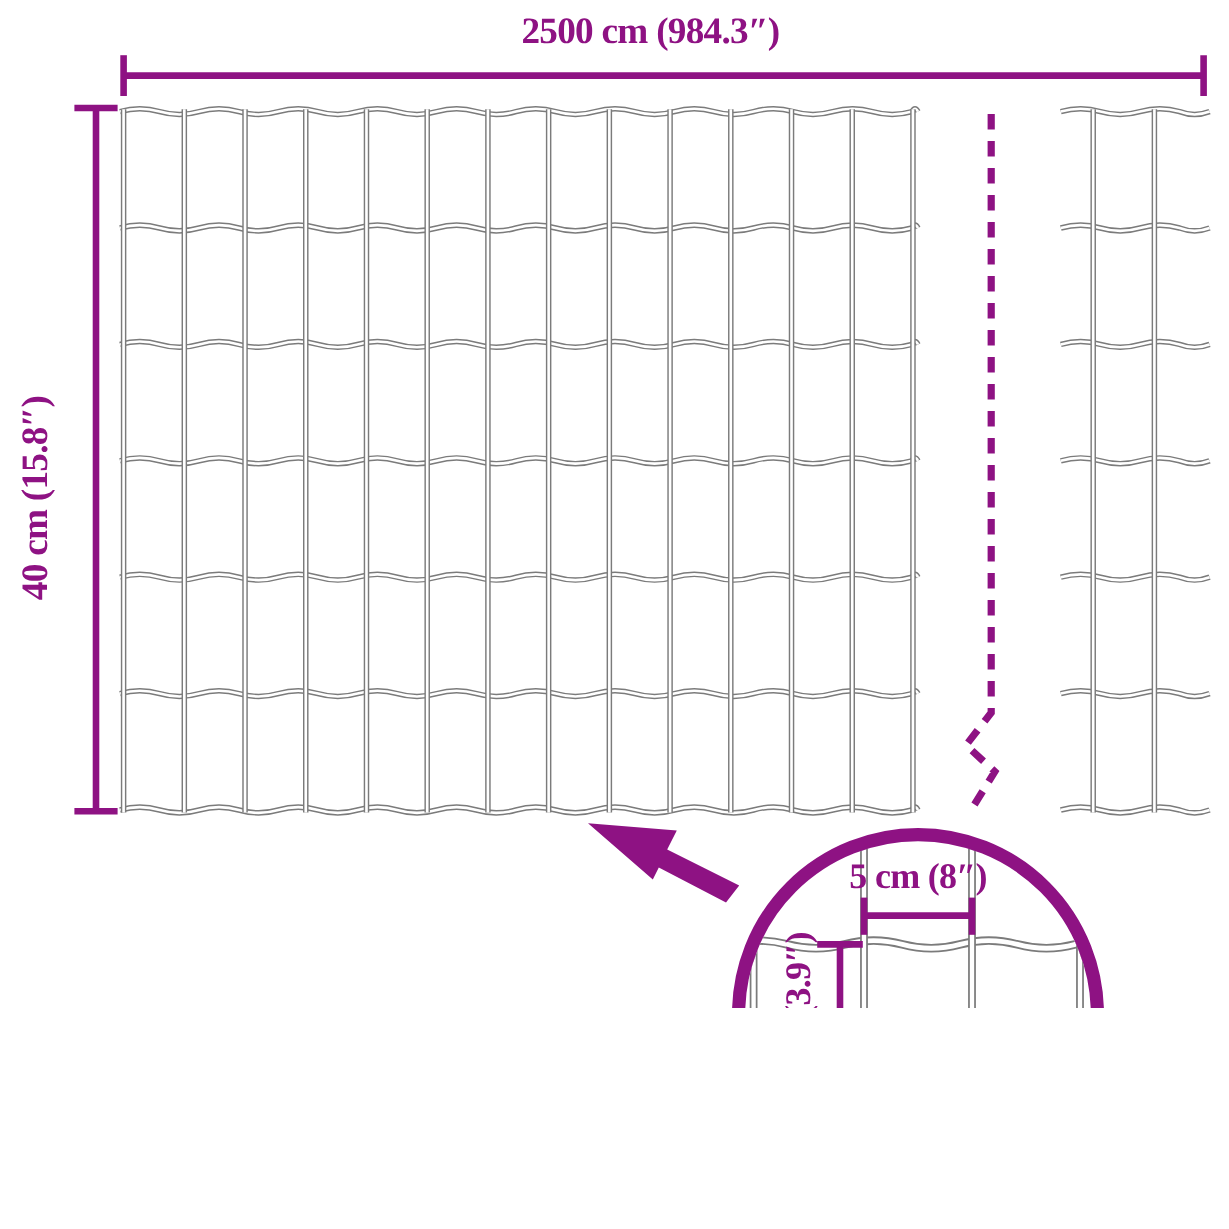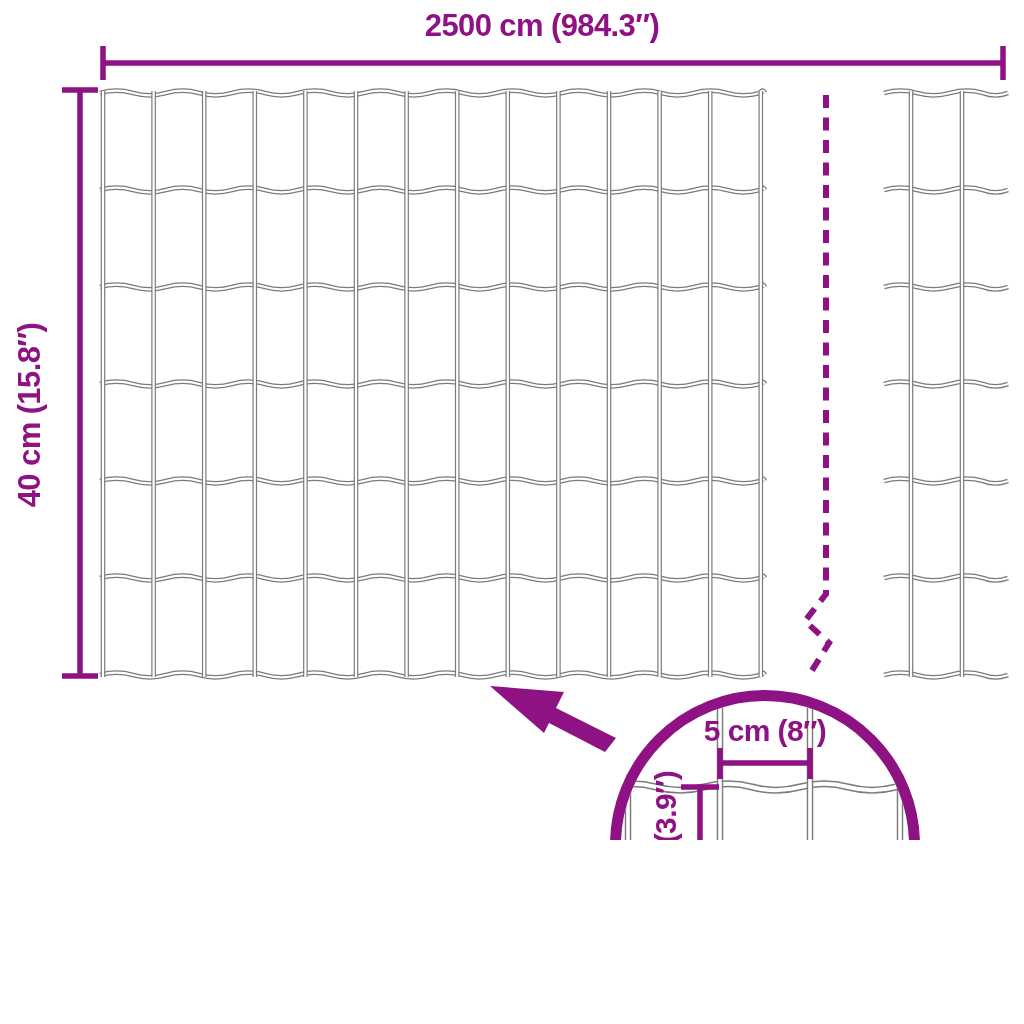--- a/index.html
+++ b/index.html
@@ -6,21 +6,21 @@
     --accent:#8E1283;
     --wire:#7B7B7B;
     --bg:#FFFFFF;
   }
   html,body{margin:0;padding:0;background:#fff;}
   #canvas{
     position:relative;
     width:1024px;height:840px;
     background:var(--bg);
     overflow:hidden;
-    font-family:Liberation Sans, sans-serif;
+    font-family:Liberation Serif, serif;
   }
   #diagram-svg{position:absolute;left:0;top:0;}
   .lbl{
     position:absolute;
     color:var(--accent);
     font-weight:700;
     font-size:30px;
     letter-spacing:-0.6px;
     white-space:nowrap;
     transform:translate(-50%,-50%);

